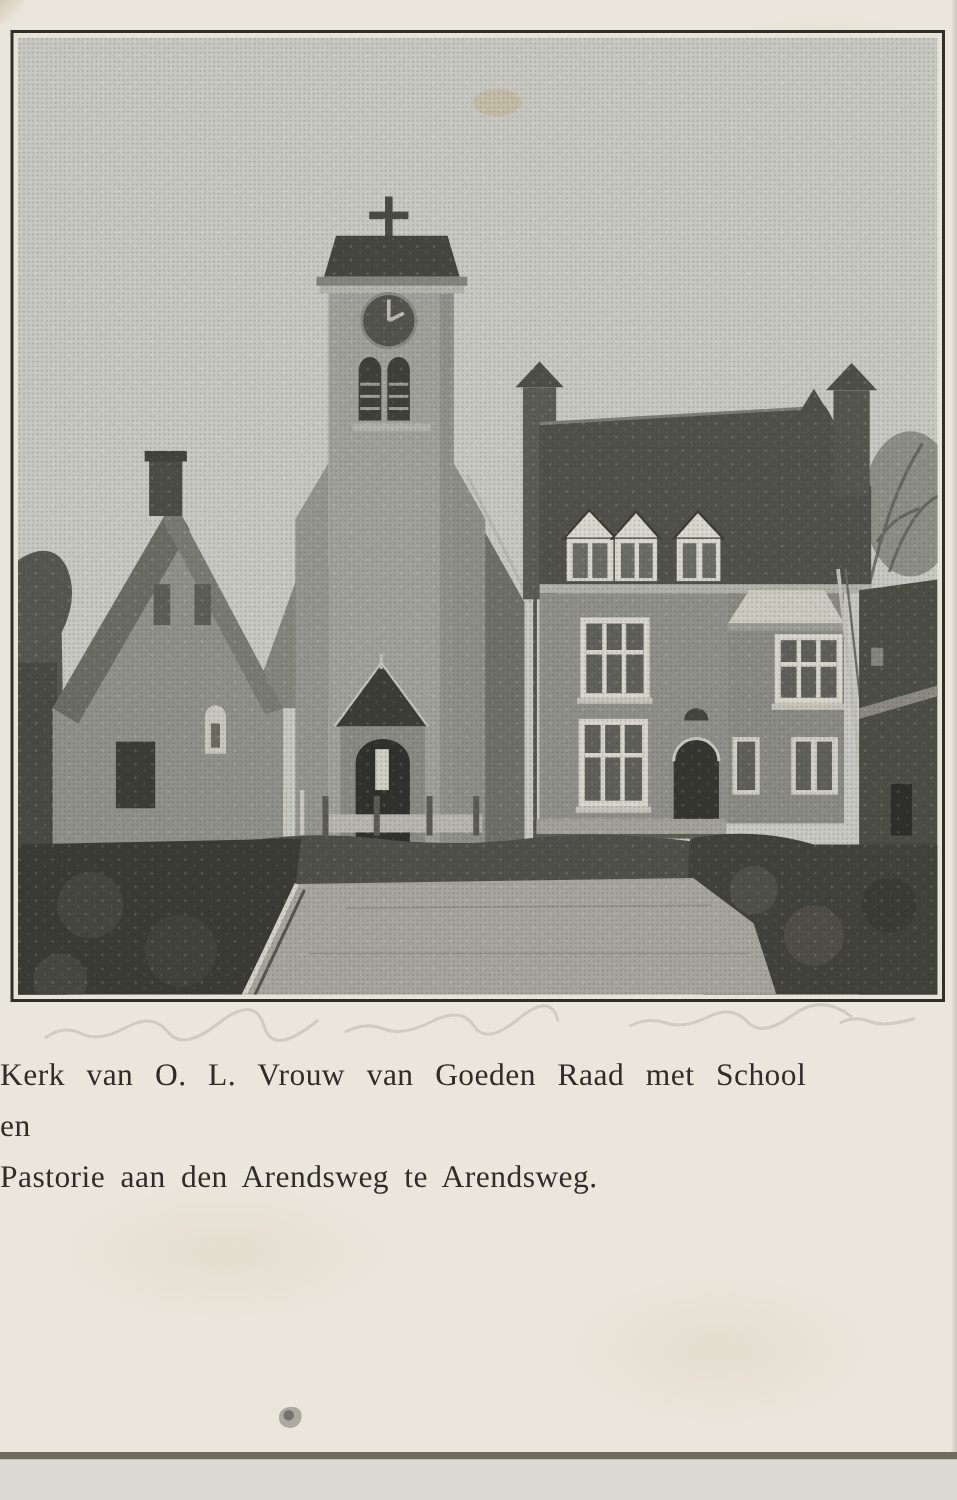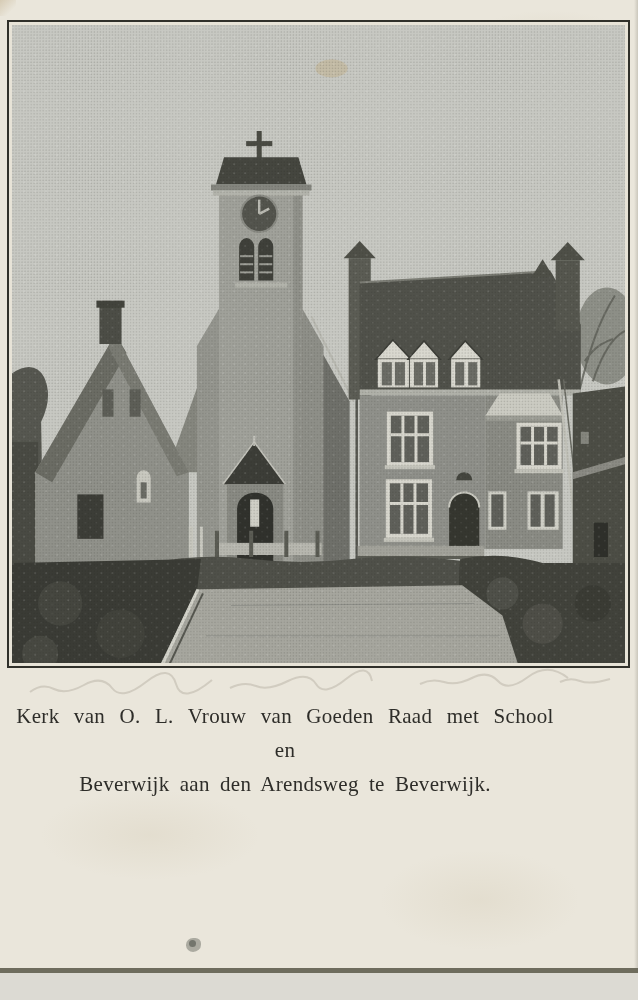--- a/index.html
+++ b/index.html
@@ -4,21 +4,21 @@
 <style>
   html,body{margin:0;padding:0;background:#b8b6ae;}
   #stage{position:relative;width:638px;height:1000px;overflow:hidden;
          background:#eae6db;font-family:"Liberation Serif", serif;}
   #corner-clip{position:absolute;left:0;top:0;width:16px;height:16px;
     background:linear-gradient(135deg,#d6cbb4 0%,rgba(214,203,180,0) 70%);}
   #photo-frame{position:absolute;left:7px;top:20px;width:623px;height:648px;
     box-sizing:border-box;border:2px solid #30302a;padding:3px;background:#e7e3d7;}
   #photo-frame svg{display:block;width:100%;height:100%;}
   #ghost-handwriting{position:absolute;left:0;top:668px;width:638px;height:34px;}
-  #caption{position:absolute;left:0;top:699px;width:570px;text-align:center;
+  #caption{position:absolute;left:0;top:699px;width:570px;text-align:left;
     color:#2e2d29;font-size:21px;line-height:34px;}
   #caption .l1{word-spacing:0.42em;letter-spacing:0.015em;}
   #caption .l2{word-spacing:0.22em;letter-spacing:0.015em;}
   #ink-spot{position:absolute;left:186px;top:938px;width:15px;height:14px;
     border-radius:50% 40% 55% 50%;background:rgba(118,120,112,0.55);}
   #ink-spot:after{content:"";position:absolute;left:3px;top:2px;width:7px;height:7px;
     border-radius:50%;background:rgba(70,72,66,0.55);}
   #card-bottom-edge{position:absolute;left:0;top:968px;width:638px;height:5px;
     background:#6e6c5d;}
   #below-card{position:absolute;left:0;top:973px;width:638px;height:27px;
@@ -253,20 +253,20 @@
     <g fill="none" stroke="rgba(108,102,84,0.20)" stroke-width="2">
       <path d="M30,24 q12,-9 24,-3 t30,-4 t28,3 t34,-6 t30,2 t36,-4"></path>
       <path d="M230,20 q14,-7 26,-2 t32,-5 t28,3 t30,-5 t26,2"></path>
       <path d="M420,16 q12,-6 24,-2 t28,-4 t26,3 t30,-4 t40,1"></path>
       <path d="M560,14 q10,-5 20,-1 t30,-2"></path>
     </g>
   </svg>
 
   <div id="caption">
     <div class="l1">Kerk van O. L. Vrouw van Goeden Raad met School en</div>
-    <div class="l2">Beverwijk aan den Arendsweg te Beverwijk.</div>
+    <div class="l2">Pastorie aan den Arendsweg te Arendsweg.</div>
   </div>
 
   <div id="ink-spot"></div>
   <div id="right-edge-shadow"></div>
   <div id="card-bottom-edge"></div>
   <div id="below-card"></div>
 </div>
 
 </body></html>

